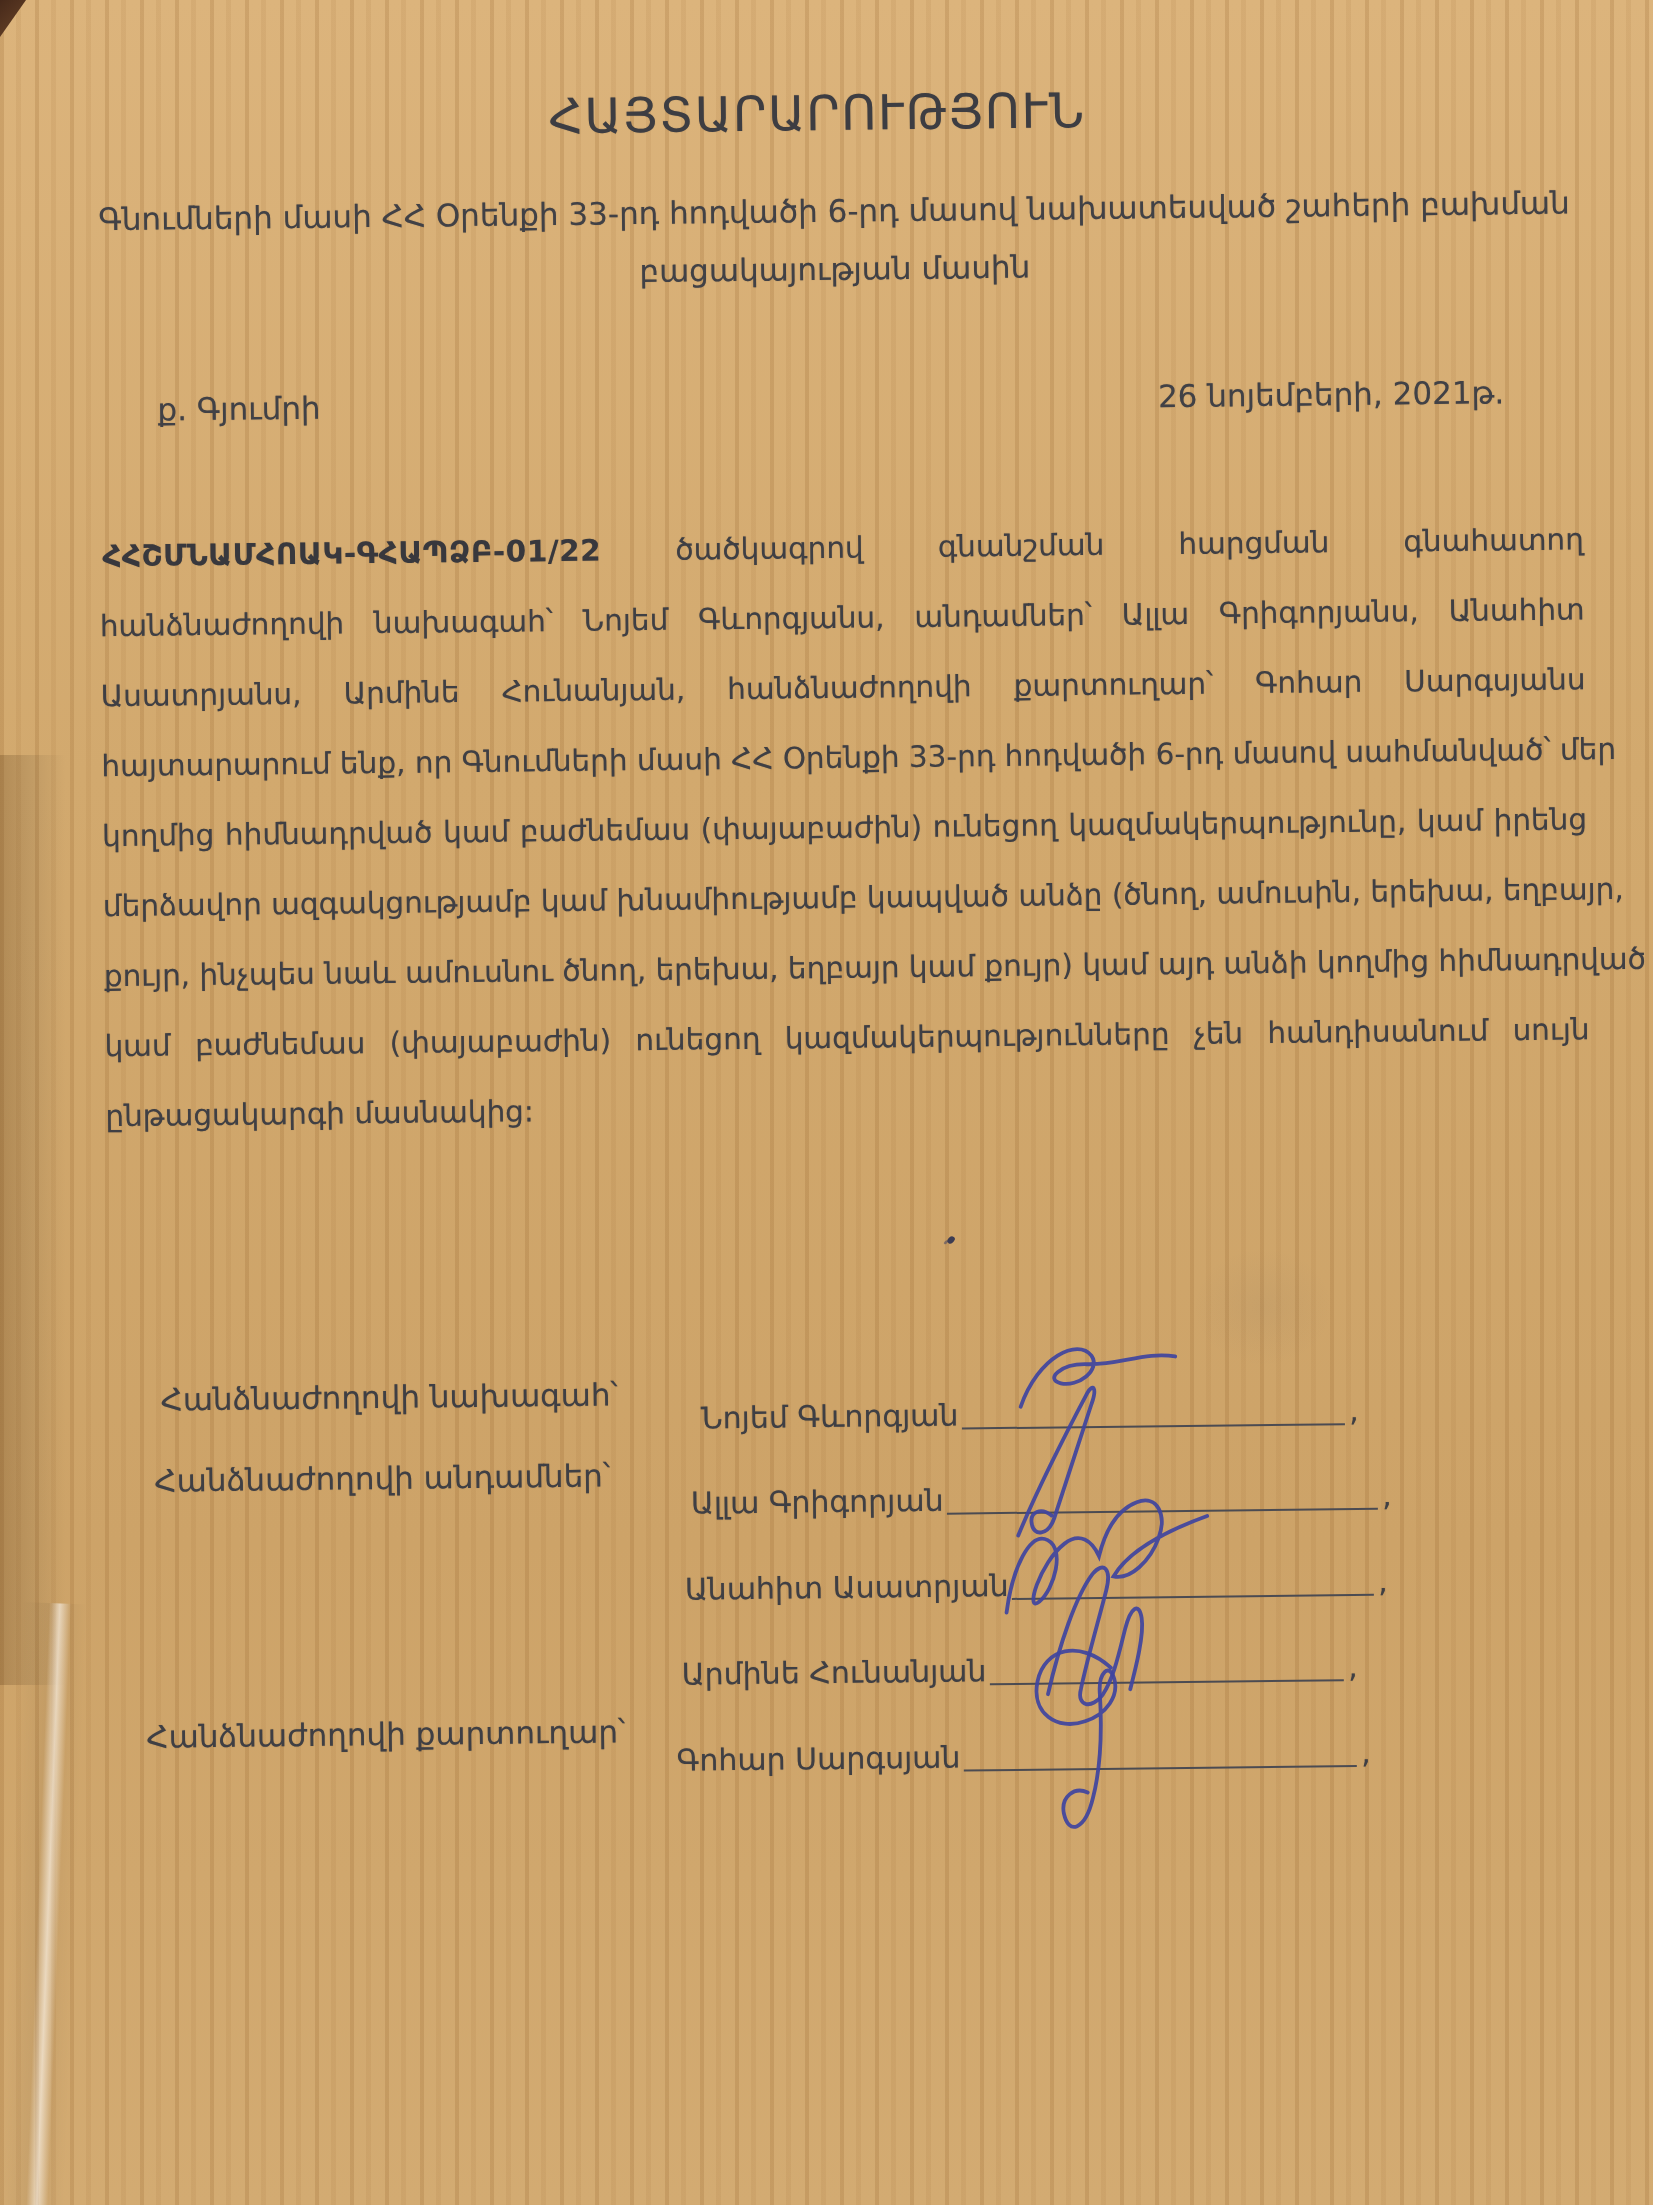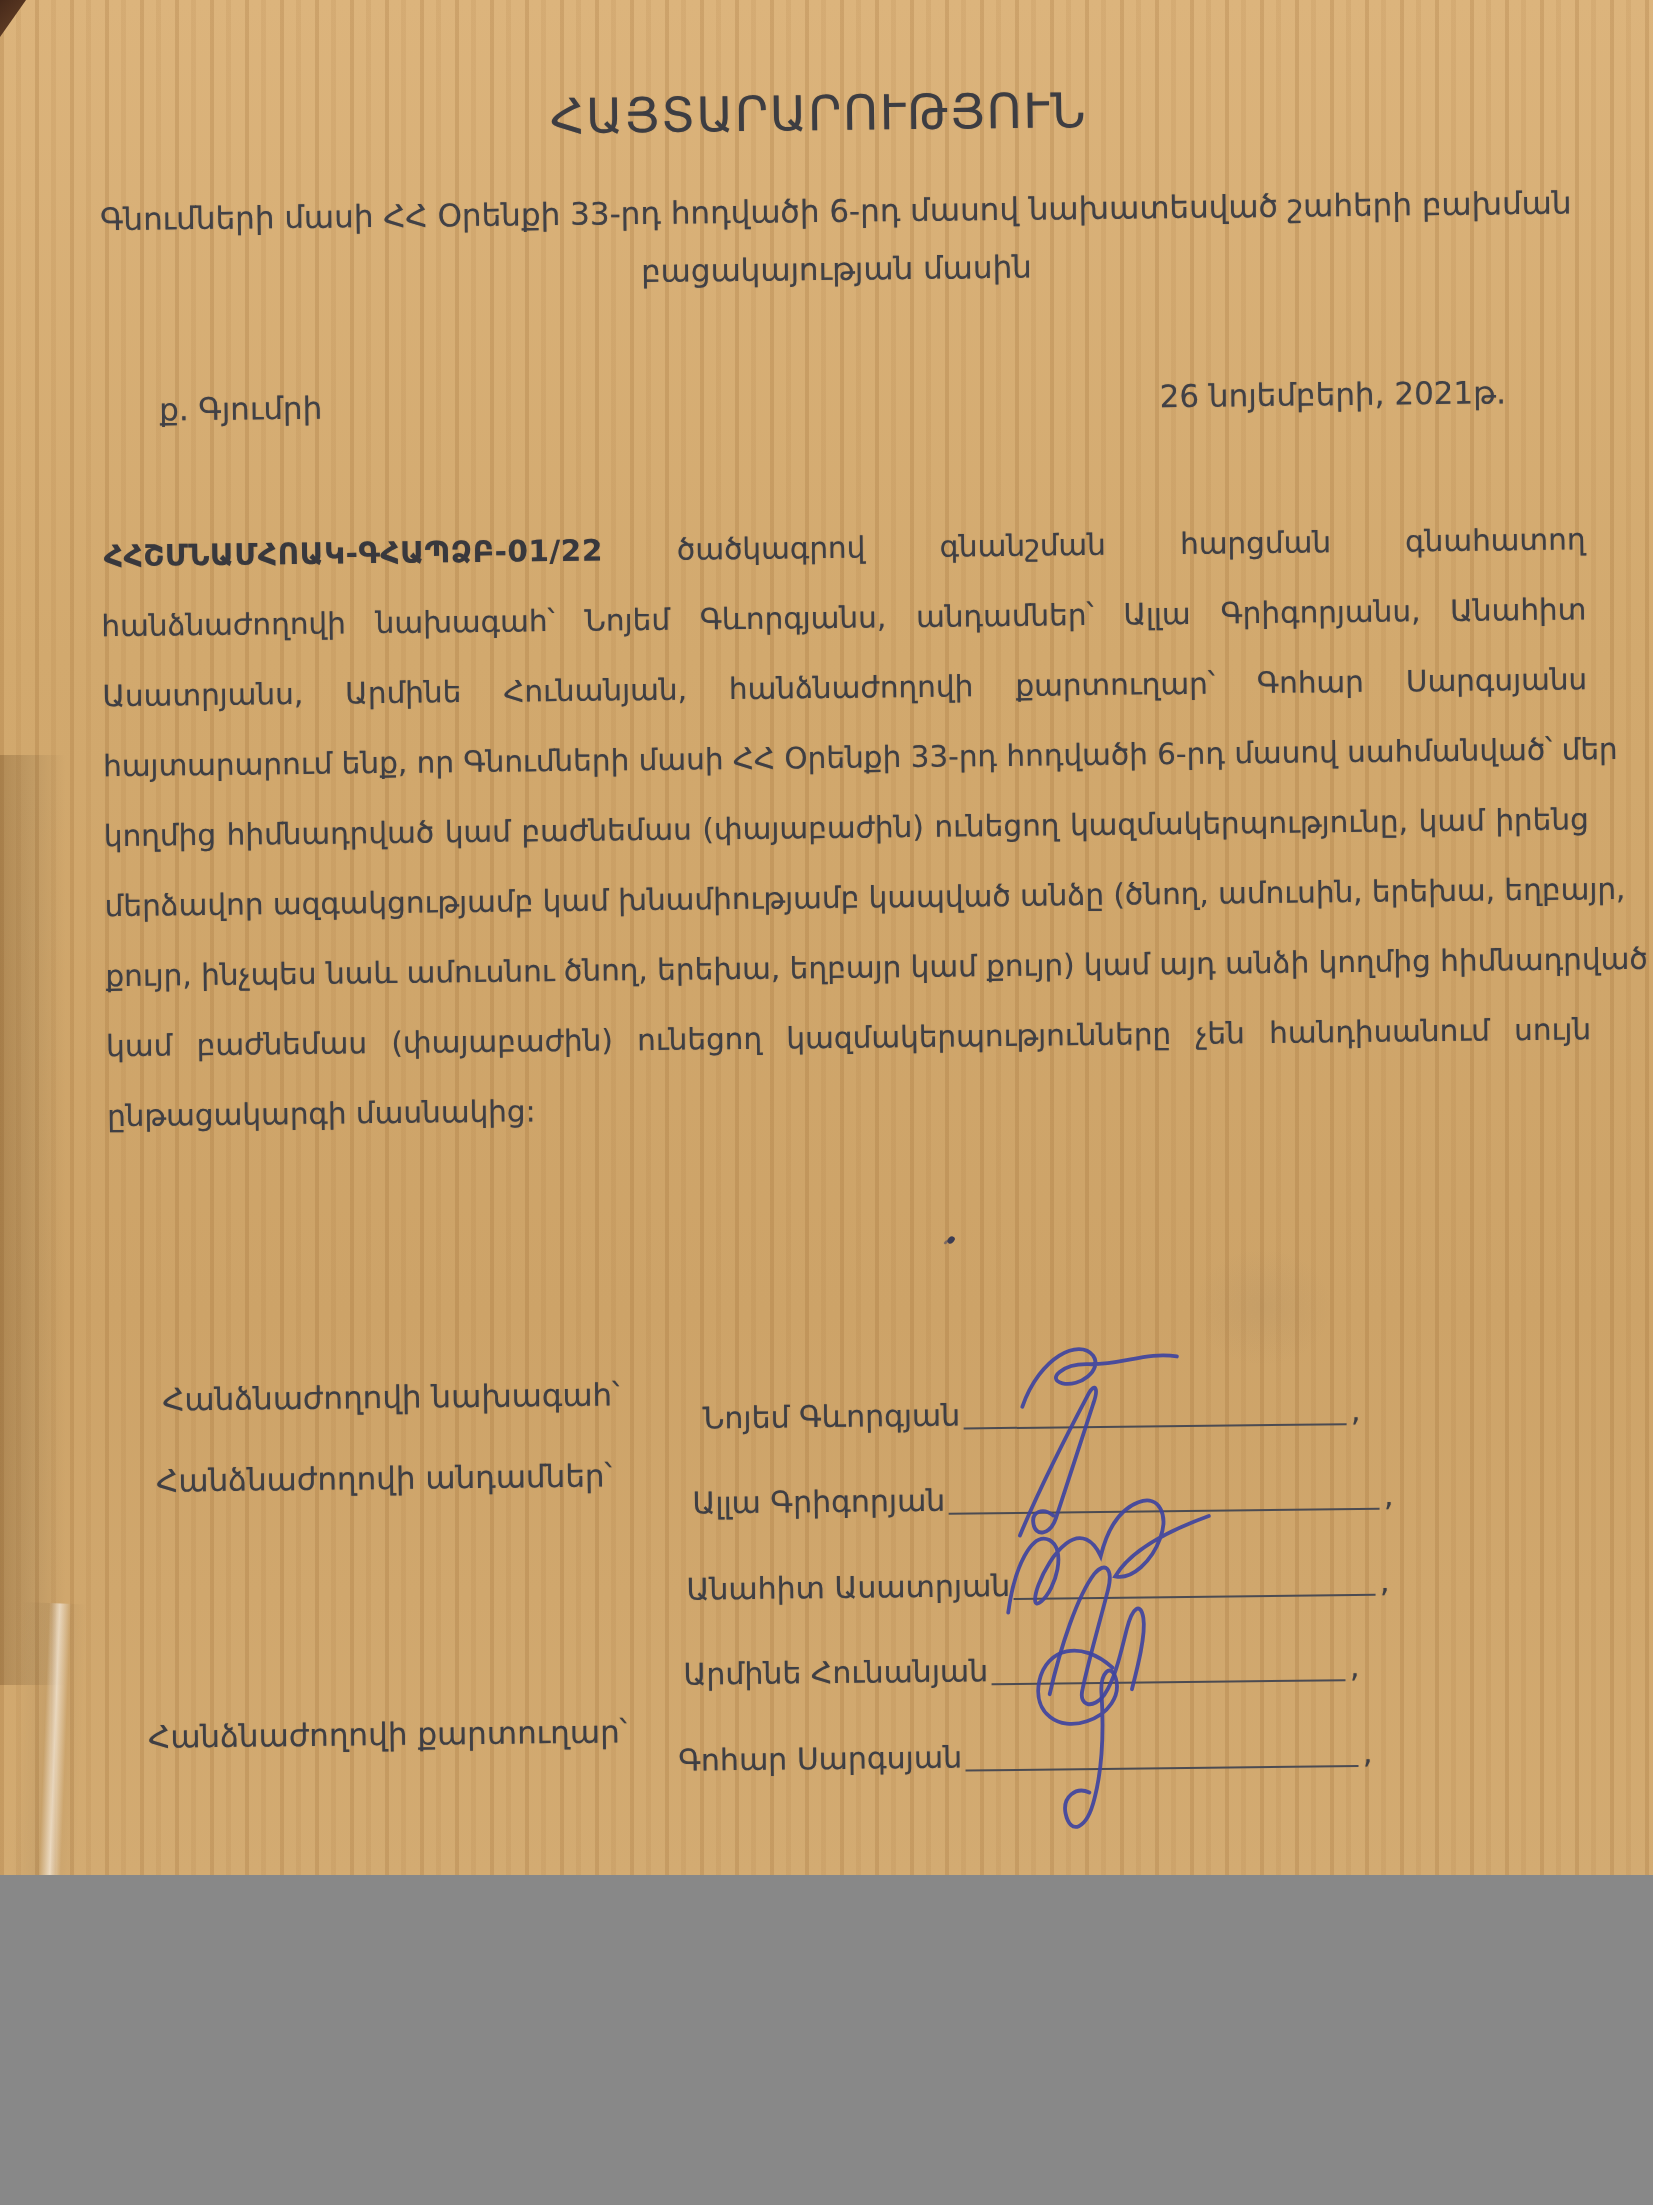--- a/index.html
+++ b/index.html
@@ -1,17 +1,17 @@
 <!DOCTYPE html>
 <html style="font-size:8.8px"><head>
 <meta charset="utf-8">
 <style>
   html,body{margin:0;padding:0;background:#888;}
   .photo{
-    position:relative;width:1654px;height:1875px;overflow:hidden;
+    position:relative;width:1654px;height:2205px;overflow:hidden;
     font-family:"DejaVu Sans",sans-serif;
   }
   
   .desk{
     position:absolute;inset:0;
     background:
       repeating-linear-gradient(90deg, rgba(150,100,45,0.22) 0 3.8px, rgba(0,0,0,0) 3.8px 16.4px, rgba(160,110,55,0.12) 16.4px 21px, rgba(0,0,0,0) 21px 35px),
       linear-gradient(180deg,#dcb47c 0%,#d2a96e 35%,#cda368 70%,#d3ab72 100%);
   }
   

